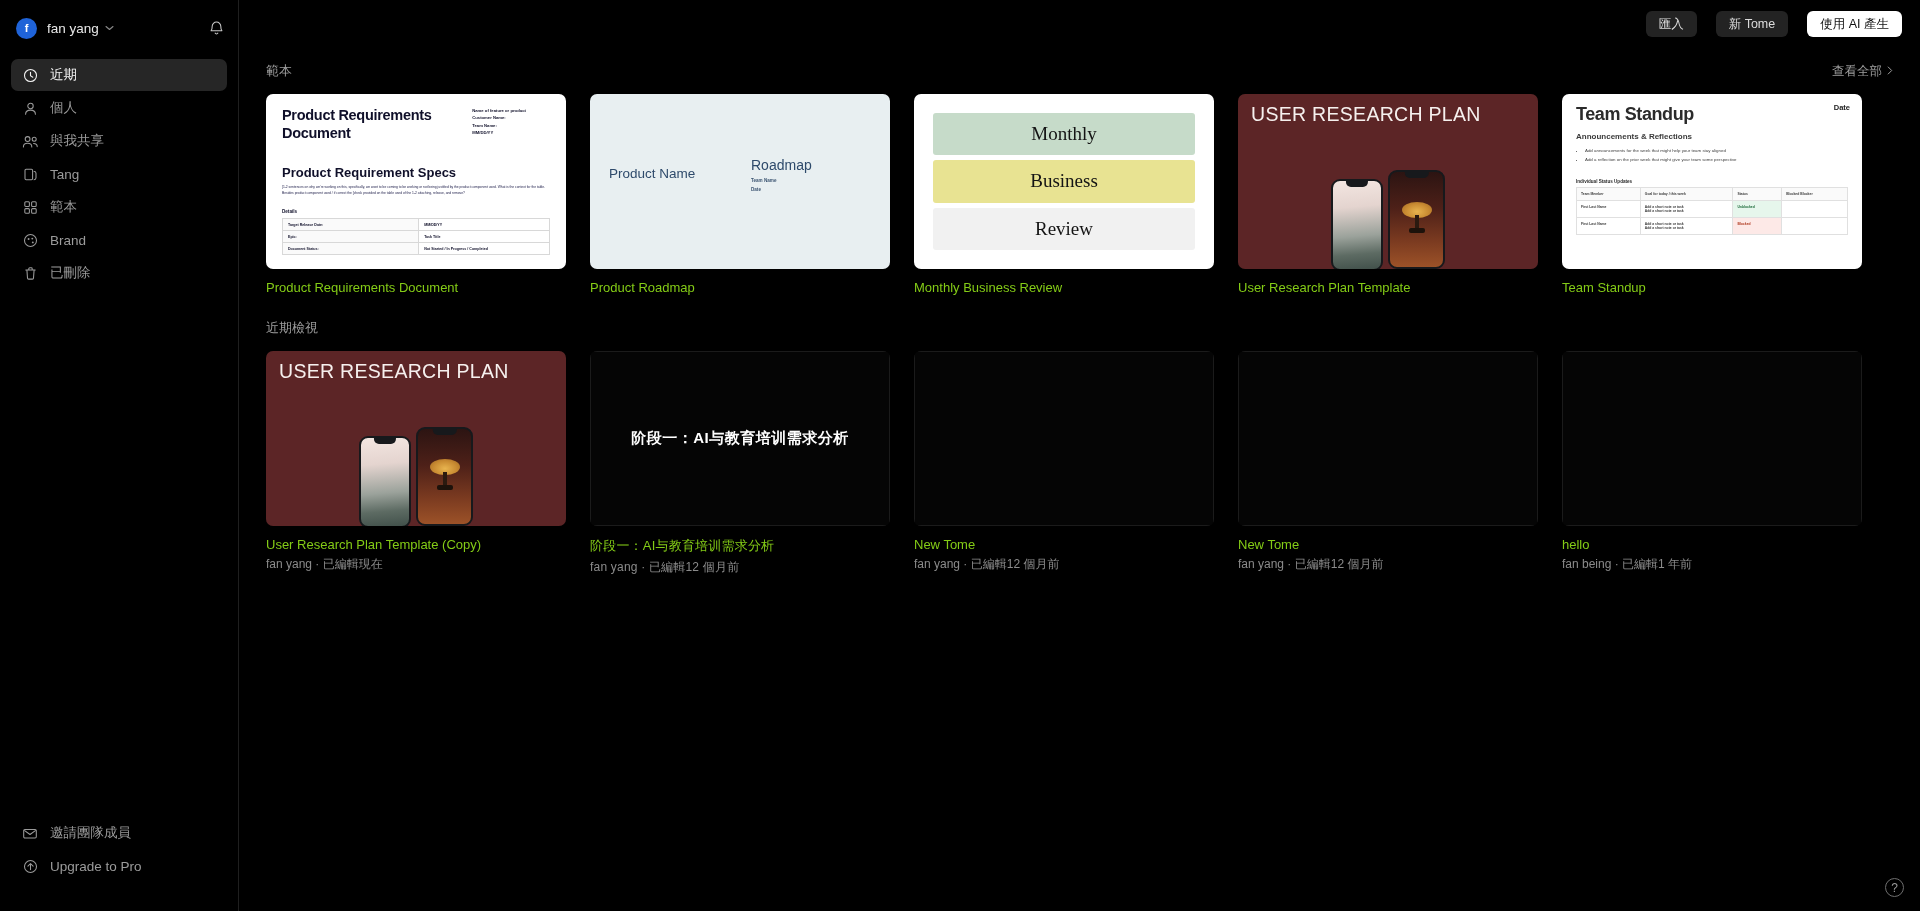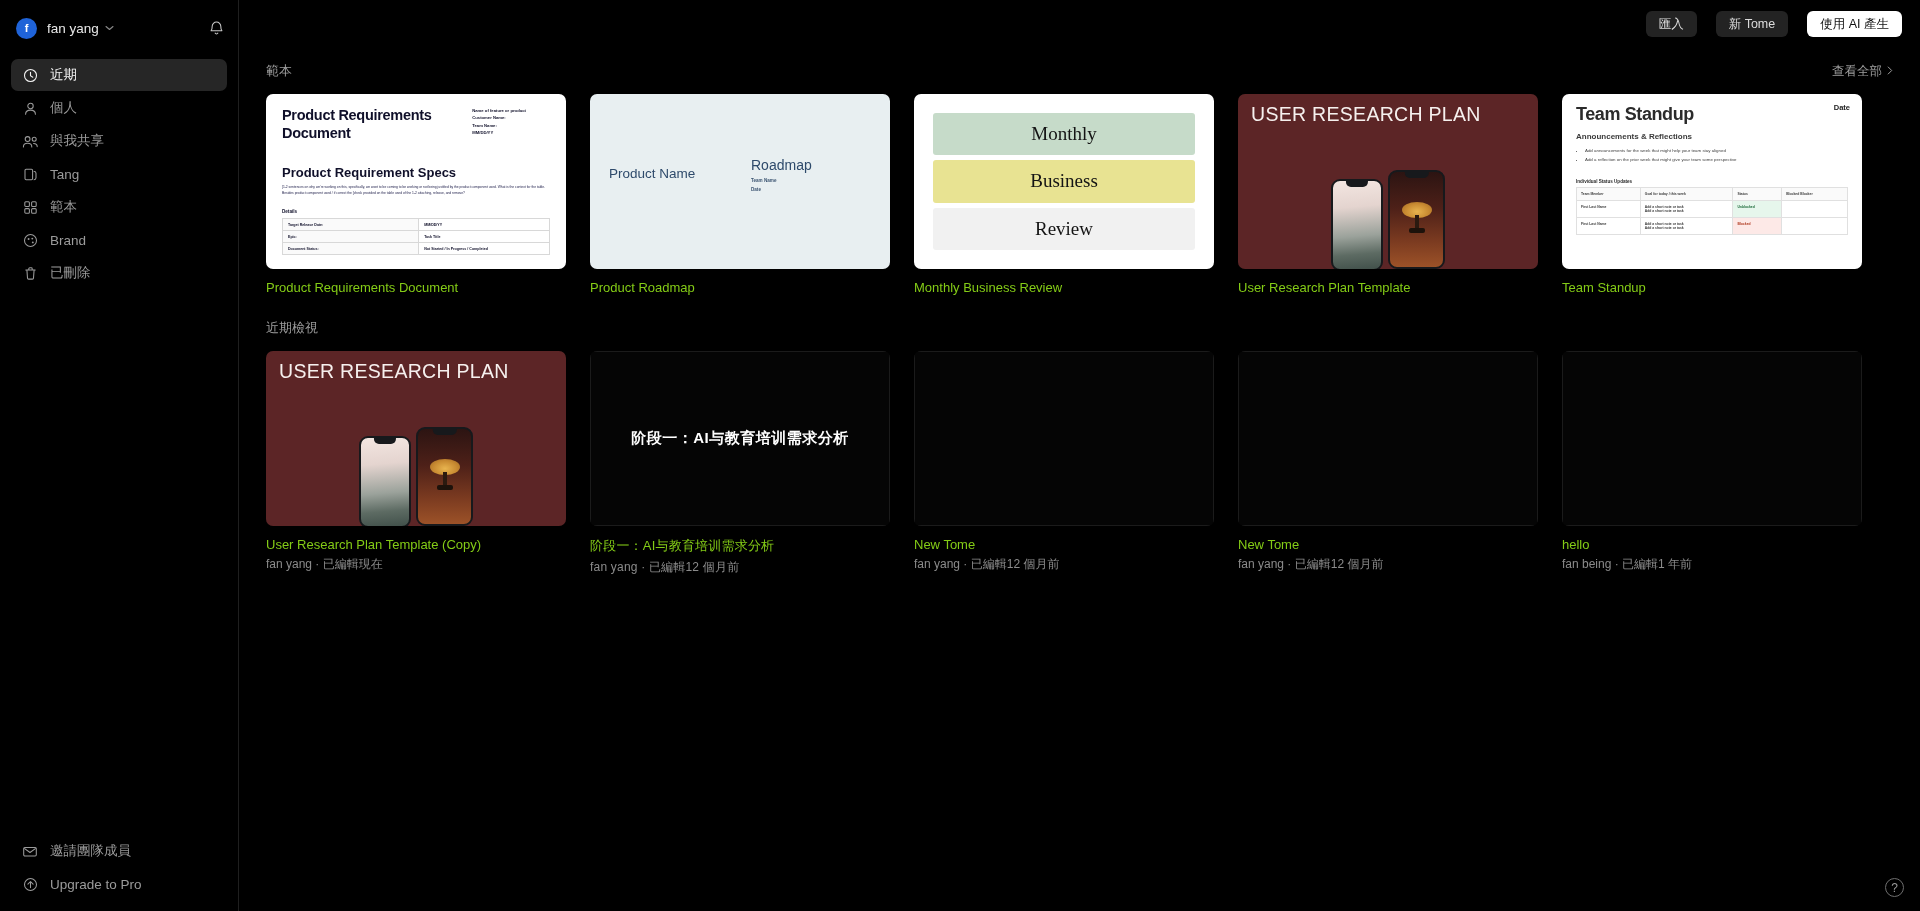--- a/index.html
+++ b/index.html
@@ -47,21 +47,21 @@
     display: flex; align-items: center;
     padding: 0 10px;
     color: #9b9b9b; font-size: 13.5px;
     cursor: pointer; margin-bottom: 1px;
   }
   .nav-item .ic { width: 18px; display:flex; align-items:center; justify-content:center; flex:0 0 18px; }
   .nav-item .lbl { margin-left: 11px; white-space: nowrap; }
   .nav-item.active { background: #262626; color: #f2f2f2; }
   .nav-item.active .ic svg { stroke: #f2f2f2; }
 
-  .side-bottom { margin-top: auto; padding: 0 11px 10px; }
+  .side-bottom { margin-top: auto; padding: 0 11px 28px; }
 
   
   #main {
     flex: 1; height: 911px; position: relative;
     background: #000; overflow: hidden;
   }
   .topbar {
     height: 48px; display: flex; align-items: center;
     justify-content: flex-end; padding: 0 18px; gap: 19px;
   }

